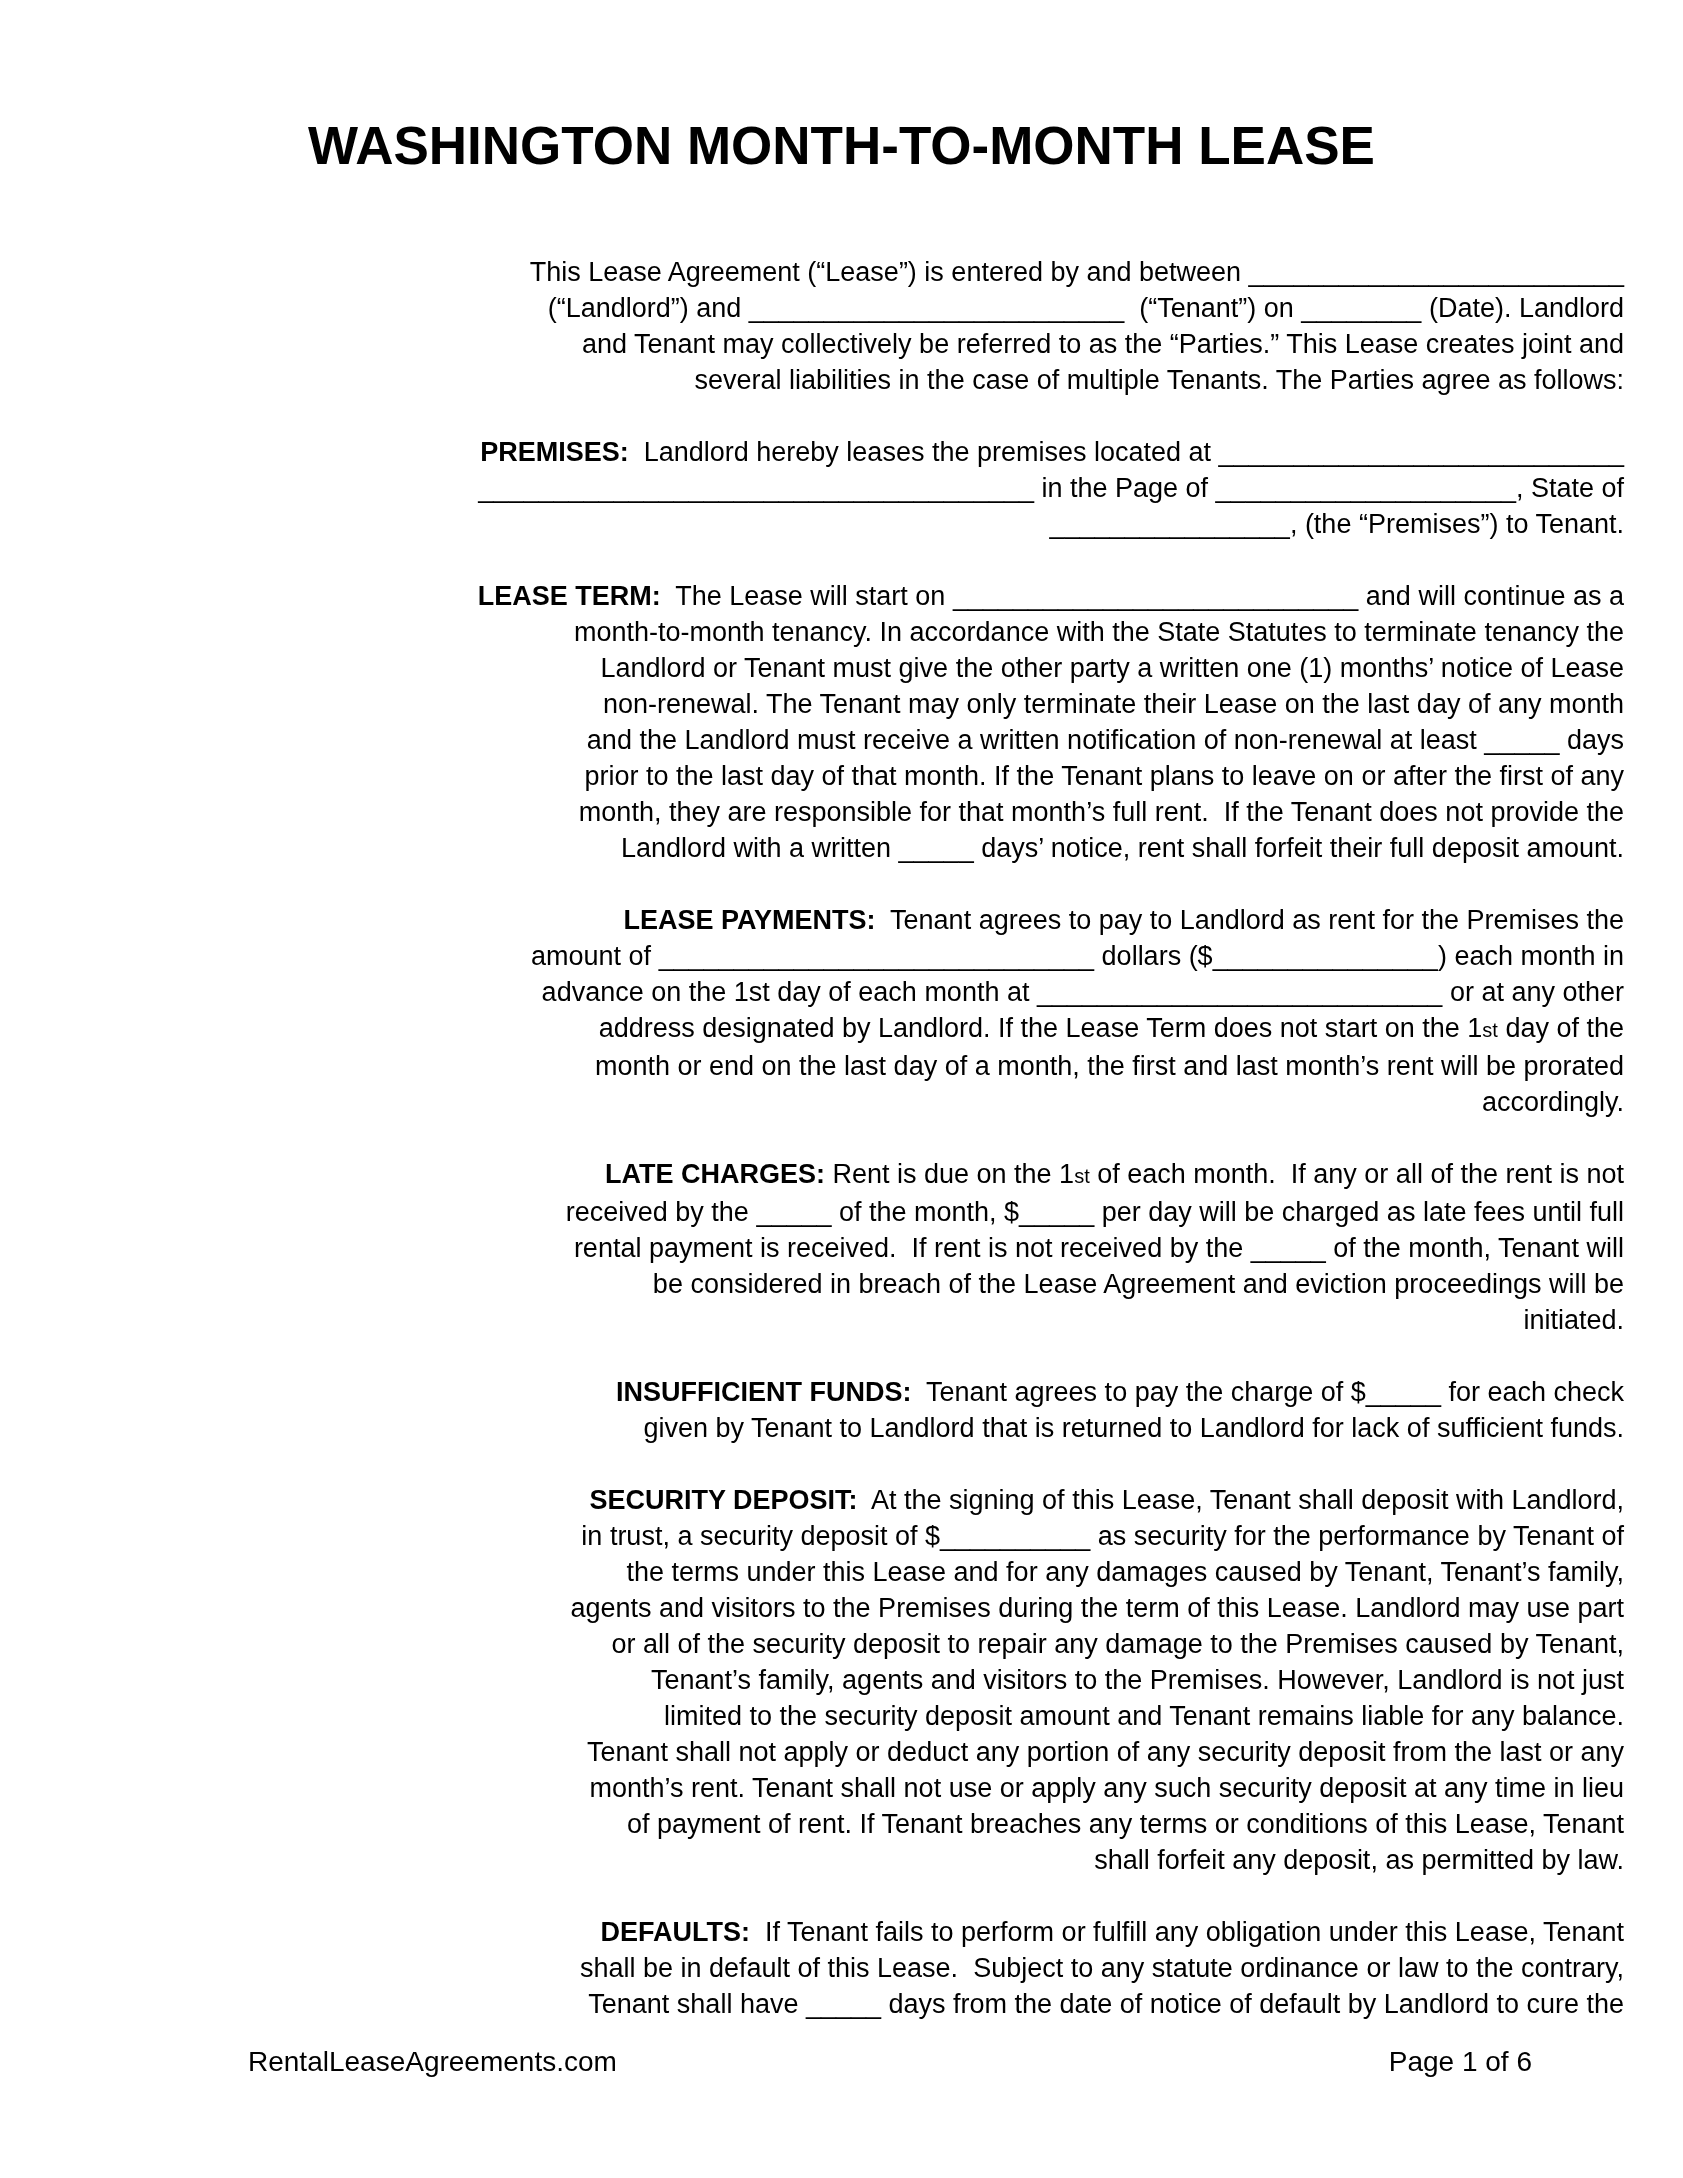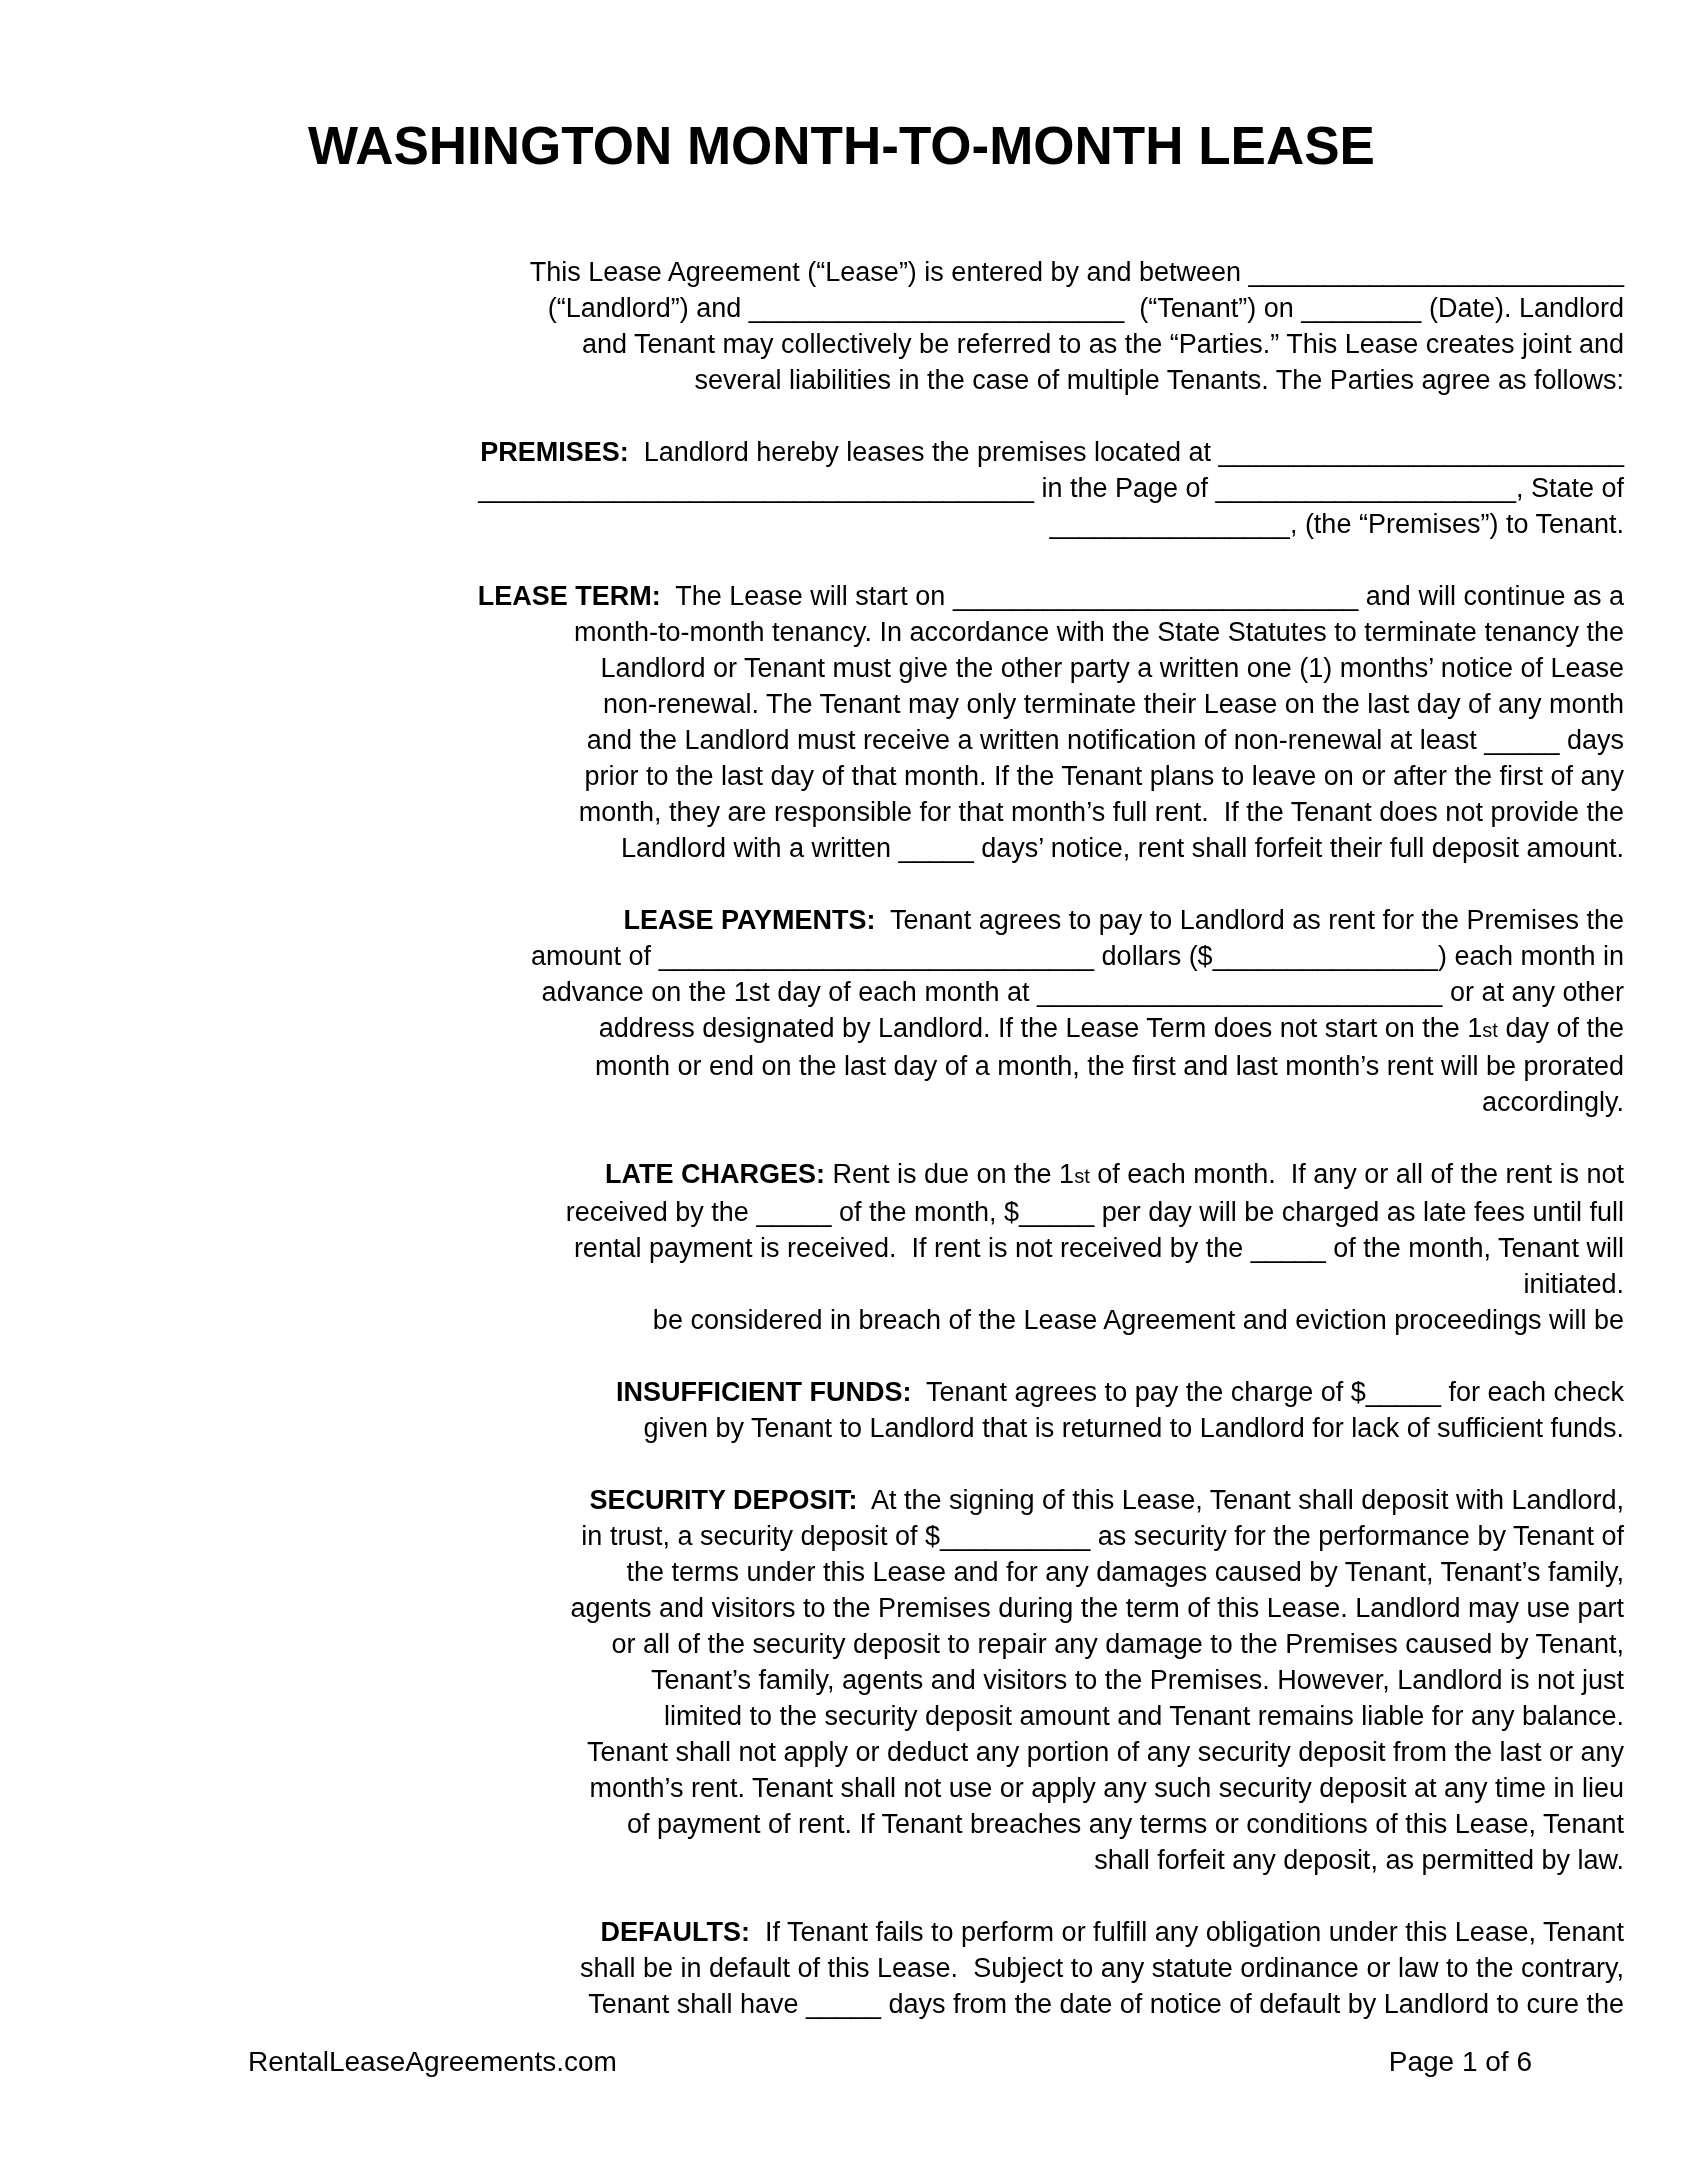--- a/index.html
+++ b/index.html
@@ -90,22 +90,22 @@
         <div class="line"><span>amount of </span><span>_____________________________</span><span> dollars ($</span><span>_______________</span><span>) each month in</span></div>
         <div class="line"><span>advance on the 1st day of each month at </span><span>___________________________</span><span> or at any other</span></div>
         <div class="line"><span>address designated by Landlord. If the Lease Term does not start on the 1</span><span class="small">st</span><span> day of the</span></div>
         <div class="line"><span>month or end on the last day of a month, the first and last month’s rent will be prorated</span></div>
         <div class="line"><span>accordingly.</span></div>
       </div>
       <div class="paragraph">
         <div class="line"><span class="bold">LATE CHARGES:</span><span> Rent is due on the 1</span><span class="small">st</span><span> of each month.  If any or all of the rent is not</span></div>
         <div class="line"><span>received by the </span><span>_____</span><span> of the month, $</span><span>_____</span><span> per day will be charged as late fees until full</span></div>
         <div class="line"><span>rental payment is received.  If rent is not received by the </span><span>_____</span><span> of the month, Tenant will</span></div>
+        <div class="line"><span>be considered in breach of the Lease Agreement and eviction proceedings will be</span></div>
         <div class="line"><span>initiated.</span></div>
-        <div class="line"><span>be considered in breach of the Lease Agreement and eviction proceedings will be</span></div>
       </div>
       <div class="paragraph">
         <div class="line"><span class="bold">INSUFFICIENT FUNDS:</span><span>  Tenant agrees to pay the charge of $</span><span>_____</span><span> for each check</span></div>
         <div class="line"><span>given by Tenant to Landlord that is returned to Landlord for lack of sufficient funds.</span></div>
       </div>
       <div class="paragraph">
         <div class="line"><span class="bold">SECURITY DEPOSIT:</span><span>  At the signing of this Lease, Tenant shall deposit with Landlord,</span></div>
         <div class="line"><span>in trust, a security deposit of $</span><span>__________</span><span> as security for the performance by Tenant of</span></div>
         <div class="line"><span>the terms under this Lease and for any damages caused by Tenant, Tenant’s family,</span></div>
         <div class="line"><span>agents and visitors to the Premises during the term of this Lease. Landlord may use part</span></div>

